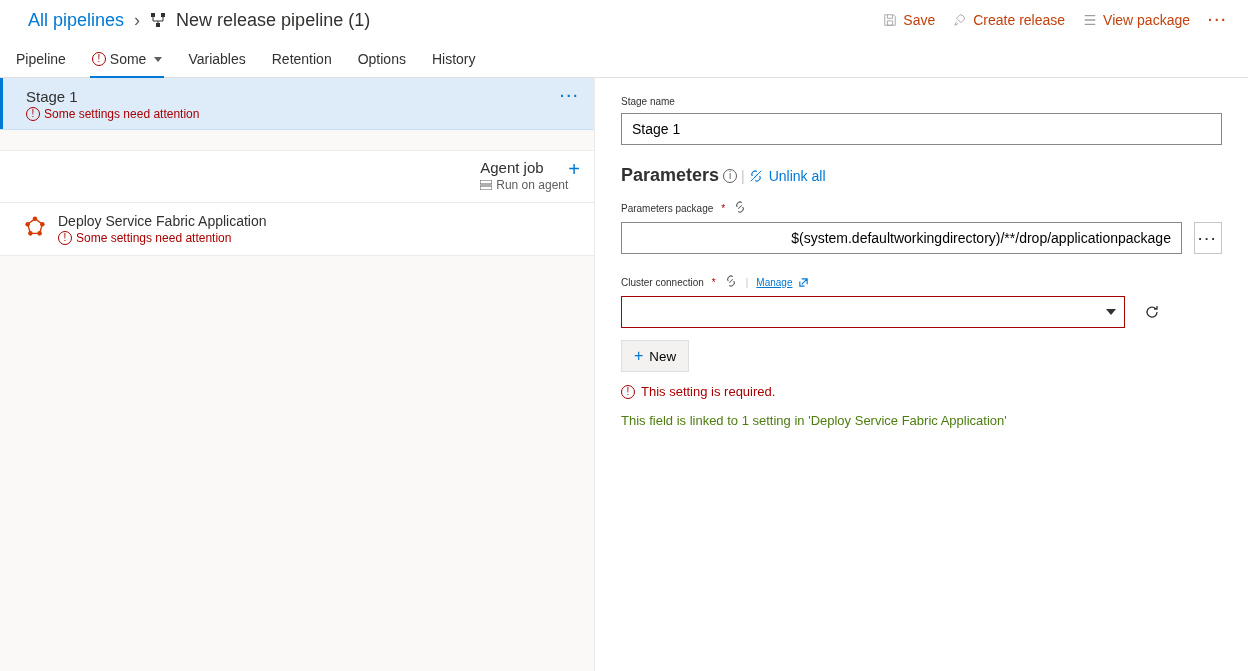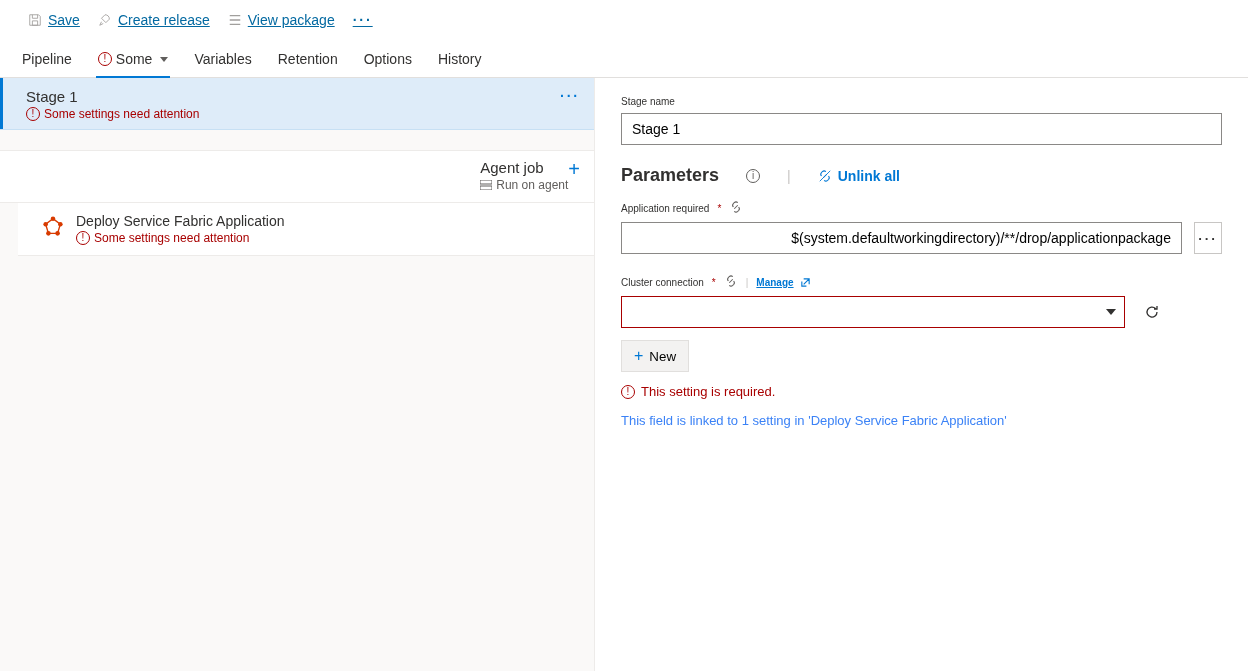--- a/index.html
+++ b/index.html
@@ -24,27 +24,27 @@
     padding: 8px 20px 8px 28px;
     height: 40px;
   }
   .breadcrumb { display: flex; align-items: center; gap: 10px; font-size: 18px; }
   .breadcrumb a { color: #0078d4; text-decoration: none; }
   .bc-sep { color: #605e5c; }
   .pipeline-icon {
     display: inline-flex; width: 16px; height: 16px; align-items: center; justify-content: center;
   }
   .bc-name { color: #323130; }
-  .header-actions { display: flex; align-items: center; gap: 18px; color: #0369a1; text-decoration: underline; }
+  .header-actions { display: flex; align-items: center; gap: 18px; color: #c2410c; }
   .header-actions .action { display: inline-flex; align-items: center; gap: 6px; cursor: pointer; }
   .header-actions .ellipsis { letter-spacing: 2px; font-weight: bold; }
 
   
   .tabs {
-    display: flex; gap: 22px; padding: 0 20px; border-bottom: 1px solid #e1dfdd; height: 38px;
+    display: flex; gap: 22px; padding: 0 14px; border-bottom: 1px solid #e1dfdd; height: 38px;
     align-items: flex-end;
   }
   .tab {
     padding: 0 2px 10px 2px; cursor: pointer; color: #323130; position: relative;
     display: flex; align-items: center; gap: 4px;
   }
   .tab.active { color: #323130; font-weight: 400; }
   .tab.active::after {
     content: ""; position: absolute; left: 0; right: 0; bottom: -1px; height: 2px; background: #0078d4;
   }
@@ -80,44 +80,44 @@
     background: #fff; padding: 8px 14px 10px 26px; border-bottom: 1px solid #edebe9;
     display: flex; justify-content: flex-end; align-items: flex-start; margin-top: 20px;
     border-top: 1px solid #edebe9;
   }
   .job-row .title { font-size: 15px; }
   .job-row .sub { color: #605e5c; font-size: 12px; margin-top: 2px; display:flex; align-items:center; gap:4px;}
   .plus { color: #0078d4; font-size: 20px; font-weight: 300; cursor: pointer; line-height: 1; }
 
   .task-row {
     background: #fff; padding: 10px 14px 10px 24px; border-bottom: 1px solid #edebe9;
-    display: flex; align-items: flex-start; gap: 12px; margin-left: 18px;
+    display: flex; align-items: flex-start; gap: 12px;
   }
   .task-icon {
     width: 22px; height: 22px; flex-shrink: 0; margin-top: 2px;
   }
   .task-row .title { font-size: 14px; }
   .task-row .warn-line { color: #a80000; font-size: 12px; display: flex; align-items: center; gap: 4px; margin-top: 2px;}
 
   
   .field { margin-bottom: 20px; }
   .field-label { font-size: 10px; color: #323130; margin-bottom: 6px; display: flex; align-items: center; gap: 8px; }
   .req { color: #a80000; }
   .text-input {
     width: 100%; max-width: 604px; height: 32px; border: 1px solid #8a8886; padding: 0 10px;
     font-family: inherit; font-size: 14px; outline: none;
   }
-  .params-header { display: flex; align-items: center; gap: 27px; margin-bottom: 14px; }
+  .params-header { display: flex; align-items: center; gap: 4px; margin-bottom: 14px; }
   .params-header h2 { font-size: 18px; font-weight: 600; }
   .info-icon {
     display: inline-flex; width: 14px; height: 14px; border: 1px solid #605e5c; border-radius: 50%;
     align-items: center; justify-content: center; font-size: 10px; color: #605e5c;
   }
   .pipe { color: #c8c6c4; }
-  .link-blue { color: #0078d4; text-decoration: none; display: inline-flex; align-items: center; gap: 6px; cursor: pointer; font-weight: bold;}
+  .link-blue { color: #0078d4; text-decoration: none; display: inline-flex; align-items: center; gap: 6px; cursor: pointer;}
   .link-blue.underline { text-decoration: underline; }
 
   .app-package-row { display: flex; align-items: center; gap: 12px; max-width: 618px;}
   .app-package-row .text-input { max-width: 580px; text-align: right; }
   .ellipsis-btn {
     width: 30px; height: 32px; border: 1px solid #c8c6c4; background: #fff; cursor: pointer;
     display: flex; align-items: center; justify-content: center; letter-spacing: 2px; font-weight: bold;
     color: #323130;
   }
 
@@ -133,29 +133,42 @@
   .icon-btn {
     width: 30px; height: 32px; background: #fff; border: none; cursor: pointer;
     display: flex; align-items: center; justify-content: center;
   }
   .new-btn {
     height: 32px; padding: 0 12px; background: #f3f2f1; border: 1px solid #e1dfdd; cursor: pointer;
     display: flex; align-items: center; gap: 6px;
   }
 
   .error-msg { color: #a80000; font-size: 13px; display: flex; align-items: center; gap: 6px; margin-top: 12px; }
-  .help-text { color: #3b82f6; font-size: 13px; margin-top: 14px; }
+  .help-text { color: #4d7c0f; font-size: 13px; margin-top: 14px; }
 
   .link-icon { color: #605e5c; }
   .svg-ico { flex-shrink: 0; }
 </style>
 </head>
 <body>
 
 <div class="header">
+  <div class="breadcrumb">
+    <a href="#">All pipelines</a>
+    <span class="bc-sep">›</span>
+    <span class="pipeline-icon">
+      <svg class="svg-ico" width="14" height="14" viewBox="0 0 14 14">
+          <rect x="0" y="0" width="4" height="4" fill="#323130"></rect>
+          <rect x="10" y="0" width="4" height="4" fill="#323130"></rect>
+          <rect x="5" y="10" width="4" height="4" fill="#323130"></rect>
+          <path d="M2 4 L2 8 L12 8 L12 4 M7 8 L7 10" stroke="#323130" stroke-width="1" fill="none"></path>
+        </svg>
+    </span>
+    <span class="bc-name">New release pipeline (1)</span>
+  </div>
   <div class="header-actions">
     <span class="action">
       <svg class="svg-ico" width="14" height="14" viewBox="0 0 16 16">
           <path d="M2 2h10l2 2v10H2V2zm3 0v4h6V2M5 9h6v5H5V9z" fill="none" stroke="#a19f9d" stroke-width="1"></path>
         </svg>
       <span>Save</span>
     </span>
     <span class="action">
       <svg class="svg-ico" width="14" height="14" viewBox="0 0 16 16">
           <path d="M8 2c3 0 5 2 5 5l-4 4-5-5 4-4zm-4 8l-2 4 4-2" fill="none" stroke="#a19f9d" stroke-width="1"></path>
@@ -255,21 +268,21 @@
         <svg class="svg-ico" width="14" height="14" viewBox="0 0 16 16">
             <path d="M6 10l4-4M4 8a3 3 0 010-4l1-1a3 3 0 014 0M12 8a3 3 0 010 4l-1 1a3 3 0 01-4 0" stroke="#0078d4" fill="none" stroke-width="1.2"></path>
             <path d="M2 14L14 2" stroke="#0078d4" stroke-width="1"></path>
           </svg>
         <span>Unlink all</span>
       </a>
     </div>
 
     <div class="field">
       <div class="field-label">
-        <span>Application required</span>
+        <span>Parameters package</span>
         <span class="req">*</span>
         <span class="link-icon">
           <svg class="svg-ico" width="14" height="14" viewBox="0 0 16 16">
               <path d="M6 10l4-4M5 8a3 3 0 010-4l1-1a3 3 0 014 0M11 8a3 3 0 010 4l-1 1a3 3 0 01-4 0" stroke="#605e5c" fill="none" stroke-width="1.2"></path>
             </svg>
         </span>
       </div>
       <div class="app-package-row">
         <input class="text-input" type="text" value="$(system.defaultworkingdirectory)/**/drop/applicationpackage" style="">
         <button class="ellipsis-btn">···</button>

